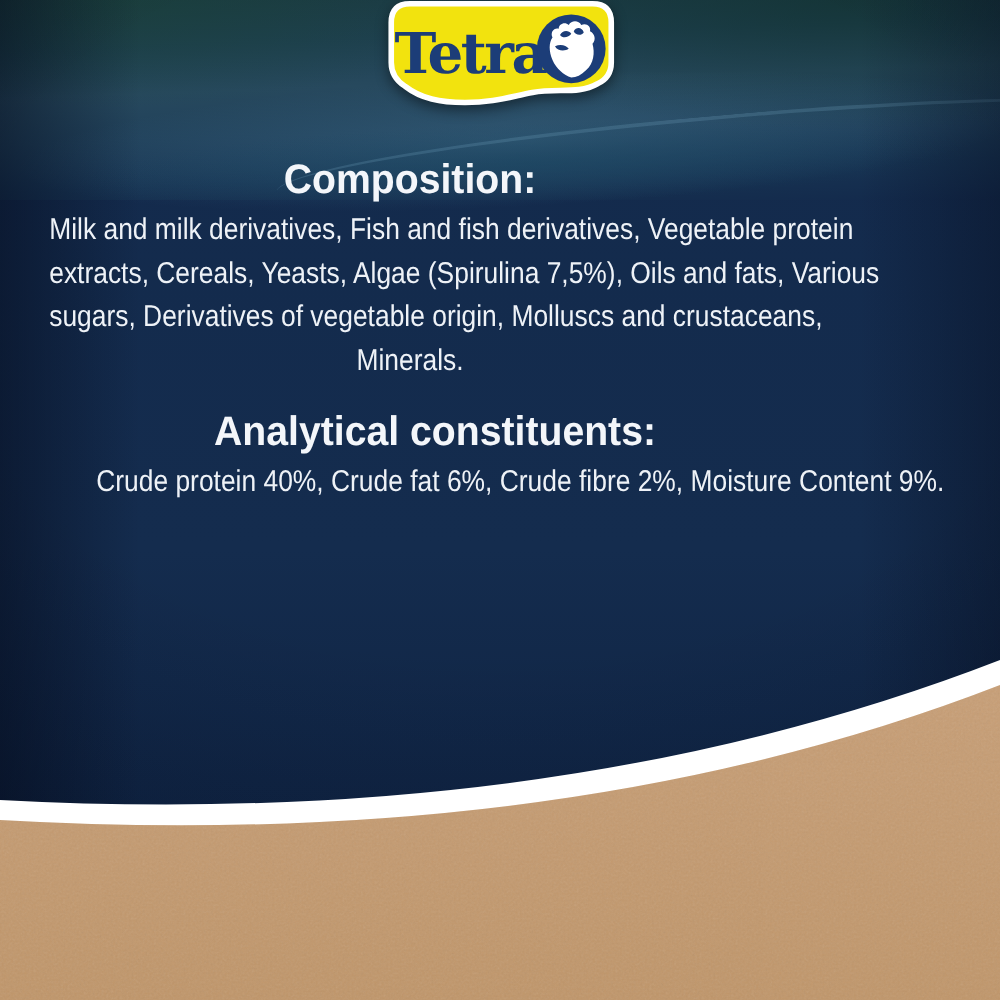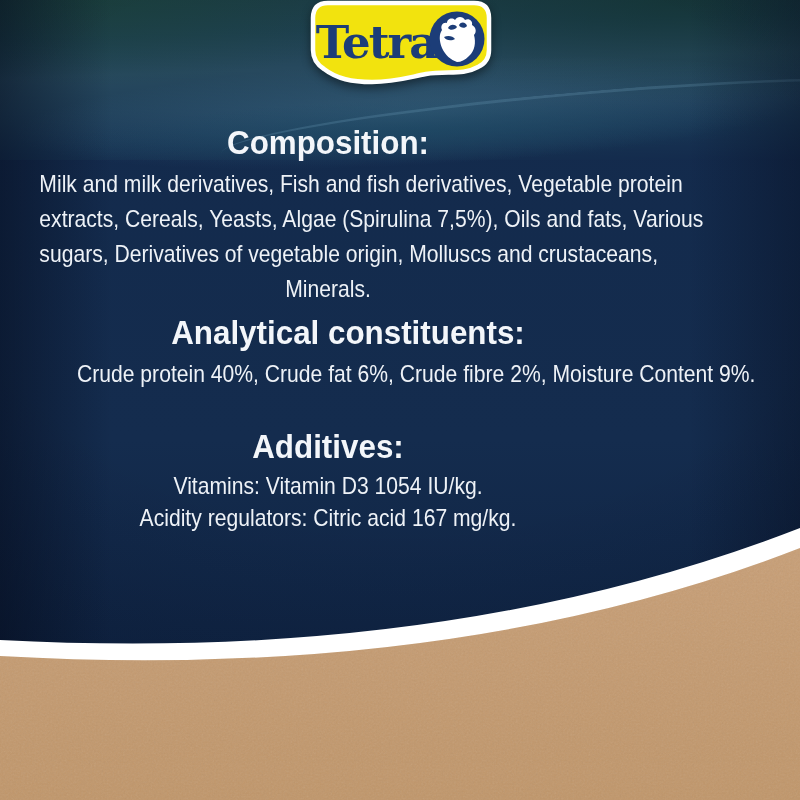--- a/index.html
+++ b/index.html
@@ -78,21 +78,21 @@
     font-size: 24px;
     font-weight: 400;
     line-height: 35px;
     white-space: nowrap;
     transform: scaleX(0.88);
     transform-origin: 50% 50%;
   }
   #additives .bodyline { line-height: 32px; }
 
   #composition { top: 120px; }
-  #analytical  { top: 310px; padding-left: 40px; }
+  #analytical  { top: 322px; padding-left: 40px; }
   #additives   { top: 424px; }
 
   #feeding { top: 676px; z-index: 5; }
   #feeding .heading {
     color: #1e3a5f;
     font-size: 31px;
     line-height: 44px;
     transform: scaleX(0.96);
   }
   #feeding .bodyline {
@@ -164,20 +164,15 @@
     <div class="bodyline">extracts, Cereals, Yeasts, Algae (Spirulina 7,5%), Oils and fats, Various</div>
     <div class="bodyline">sugars, Derivatives of vegetable origin, Molluscs and crustaceans,</div>
     <div class="bodyline">Minerals.</div>
   </div>
 
   <div class="sect" id="analytical">
     <div class="heading">Analytical constituents:</div>
     <div class="bodyline">Crude protein 40%, Crude fat 6%, Crude fibre 2%, Moisture Content 9%.</div>
   </div>
 
-  <div class="sect" id="additives">
-    <div class="heading">Additives:</div>
-    <div class="bodyline">Vitamins: Vitamin D3 1054 IU/kg.</div>
-    <div class="bodyline">Acidity regulators: Citric acid 167 mg/kg.</div>
-  </div>
 
 
 </div>
 
 </body></html>

